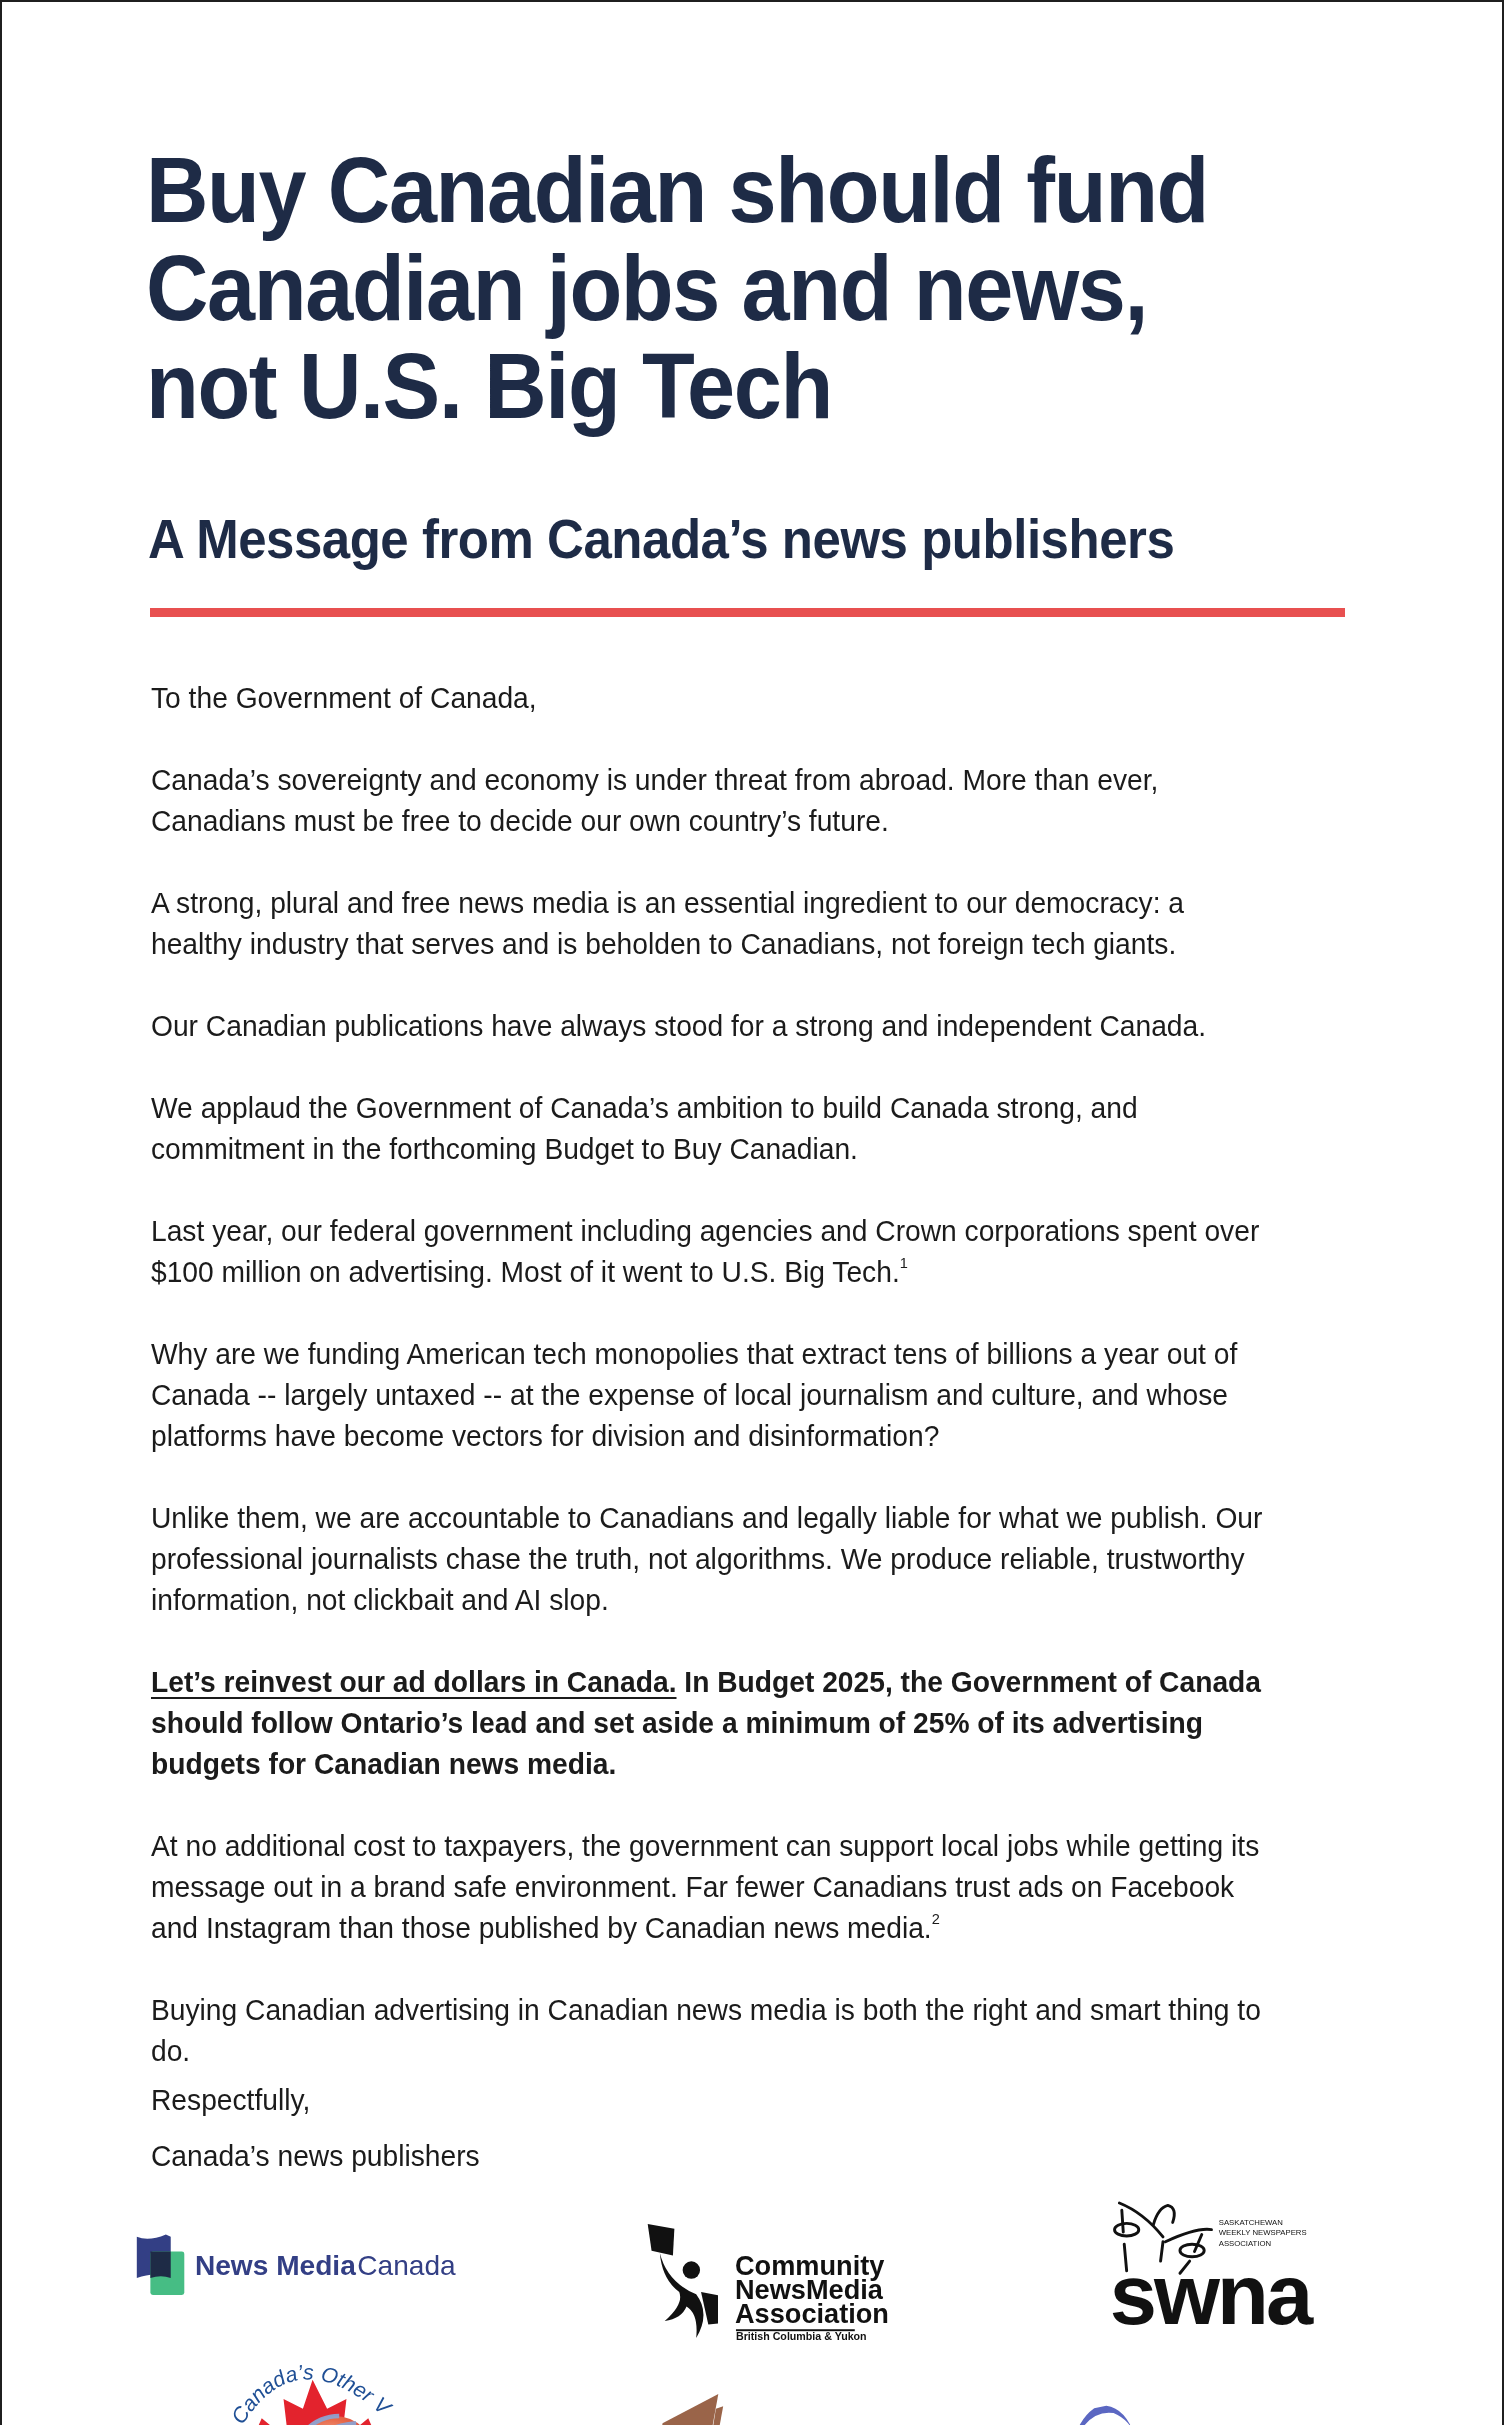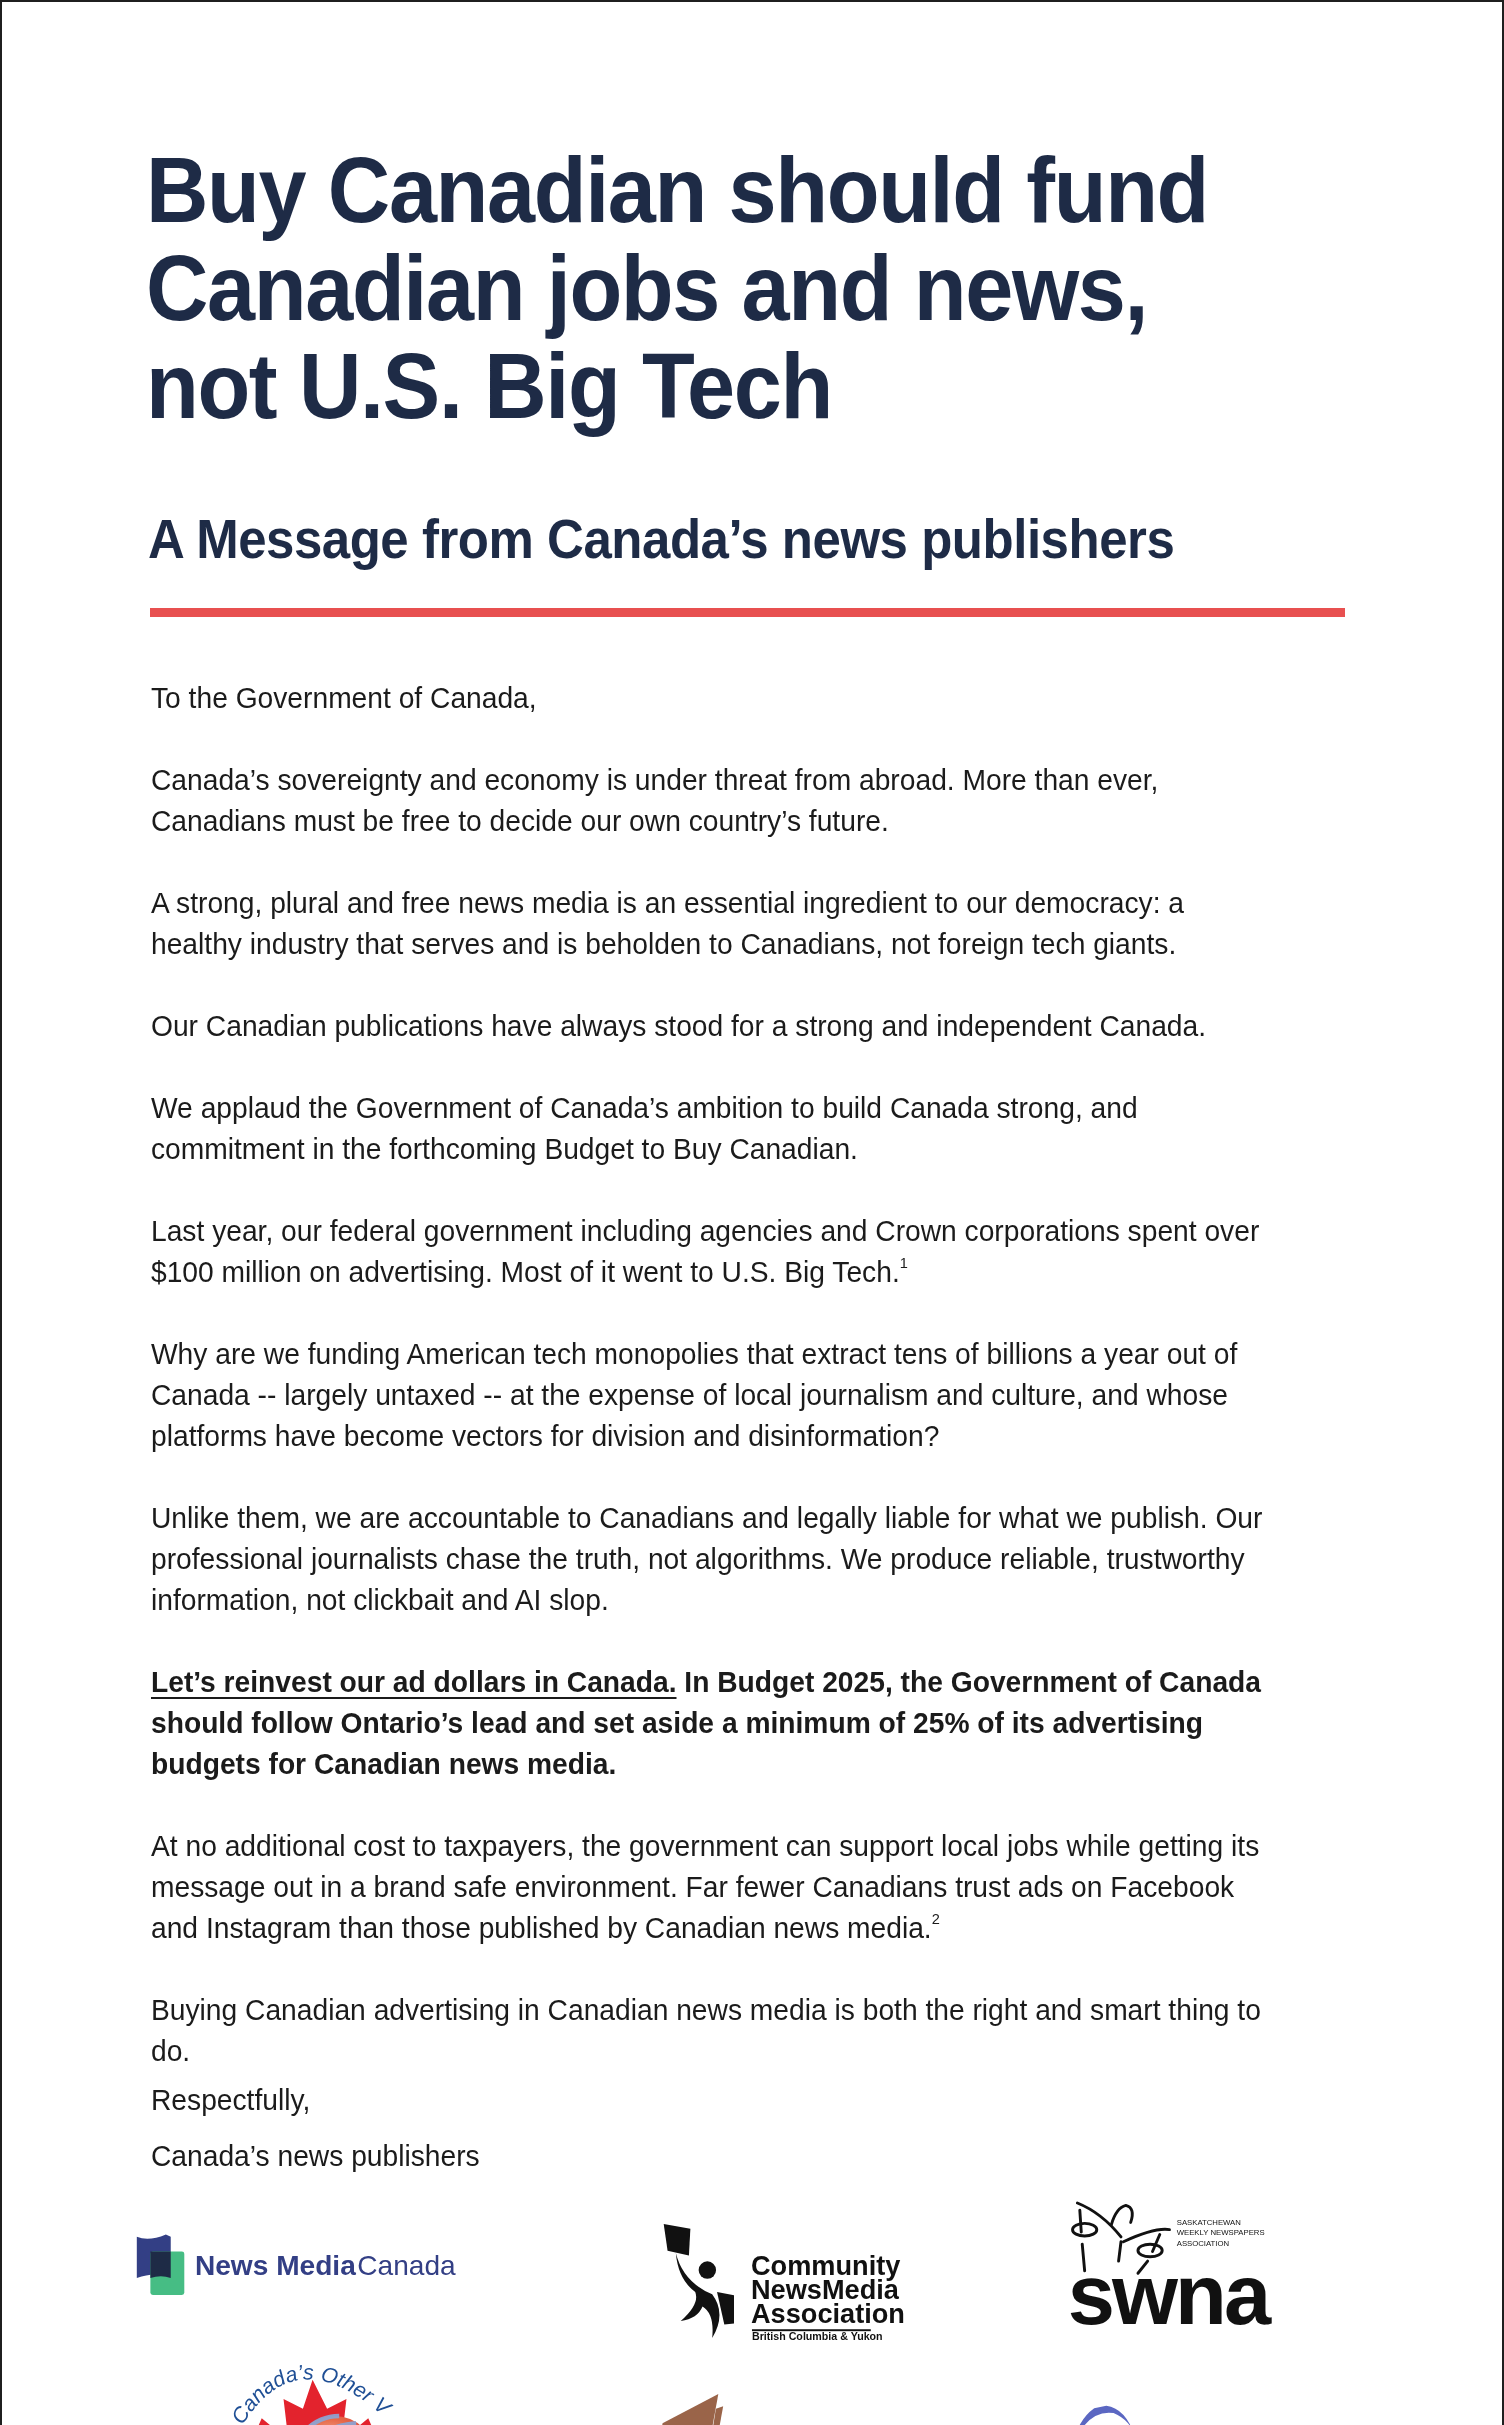--- a/index.html
+++ b/index.html
@@ -55,37 +55,37 @@
     <g>
       <path d="M5 10 Q30 20 65 5 L75 10 L75 95 Q45 80 5 95 Z" fill="#333f85"></path>
       <rect x="33" y="40" width="70" height="90" rx="5" fill="#46bd84"></rect>
       <path d="M33 40 L75 40 L75 95 Q55 88 33 95 Z" fill="#1e2b46"></path>
     </g>
     <text x="125" y="88" font-size="58" font-weight="700" fill="#333f85">News Media</text>
     <text x="460" y="88" font-size="58" fill="#333f85">Canada</text>
   </svg>
 </div>
 
-<div class="logo" style="left:654px; top:2202px; width:291px; height:141px;">
+<div class="logo" style="left:638px; top:2202px; width:291px; height:141px;">
   <svg width="291" height="141" viewBox="0 0 600 290">
     <g fill="#111">
       <path d="M20 45 L75 55 L72 110 L28 100 Z"></path>
       <circle cx="110" cy="140" r="18"></circle>
       <path d="M45 105 Q60 165 120 190 Q150 230 120 280 Q125 230 100 215 Q90 240 55 245 Q95 210 85 185 Q50 160 45 105 Z"></path>
       <path d="M130 185 L165 192 L165 250 L145 252 Z"></path>
     </g>
     <text x="200" y="150" font-size="56" font-weight="700" fill="#111">Community</text>
     <text x="200" y="200" font-size="56" font-weight="700" fill="#111">NewsMedia</text>
     <text x="200" y="250" font-size="56" font-weight="700" fill="#111">Association</text>
     <rect x="202" y="262" width="245" height="4" fill="#111"></rect>
     <text x="202" y="285" font-size="22" font-weight="700" fill="#111">British Columbia &amp; Yukon</text>
   </svg>
 </div>
 
-<div class="logo" style="left:1058px; top:2198px; width:252px; height:136px;">
+<div class="logo" style="left:1100px; top:2198px; width:252px; height:136px;">
   <svg width="252" height="136" viewBox="0 0 520 280">
     <g fill="none" stroke="#111" stroke-width="6" stroke-linecap="round">
       <path d="M40 10 Q90 30 130 80"></path>
       <path d="M110 55 Q120 20 140 15 Q160 20 150 50"></path>
       <path d="M135 90 Q200 60 230 65"></path>
       <ellipse cx="55" cy="65" rx="25" ry="13"></ellipse>
       <path d="M45 25 L48 70"></path>
       <path d="M50 95 L55 150"></path>
       <path d="M130 90 L125 130"></path>
       <ellipse cx="190" cy="108" rx="25" ry="13"></ellipse>

